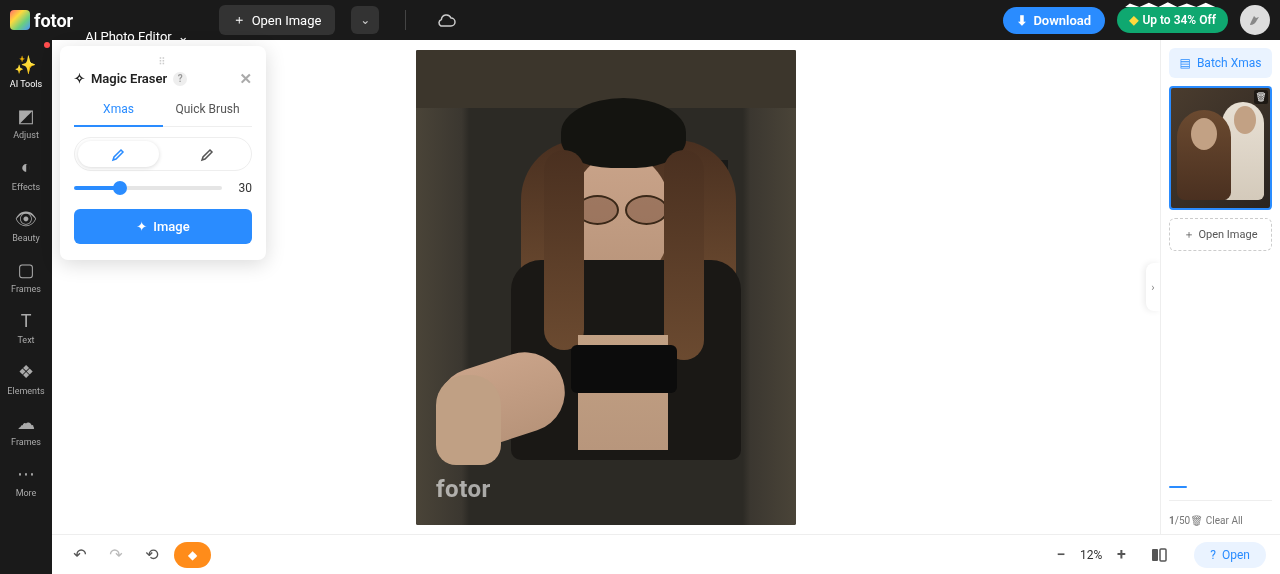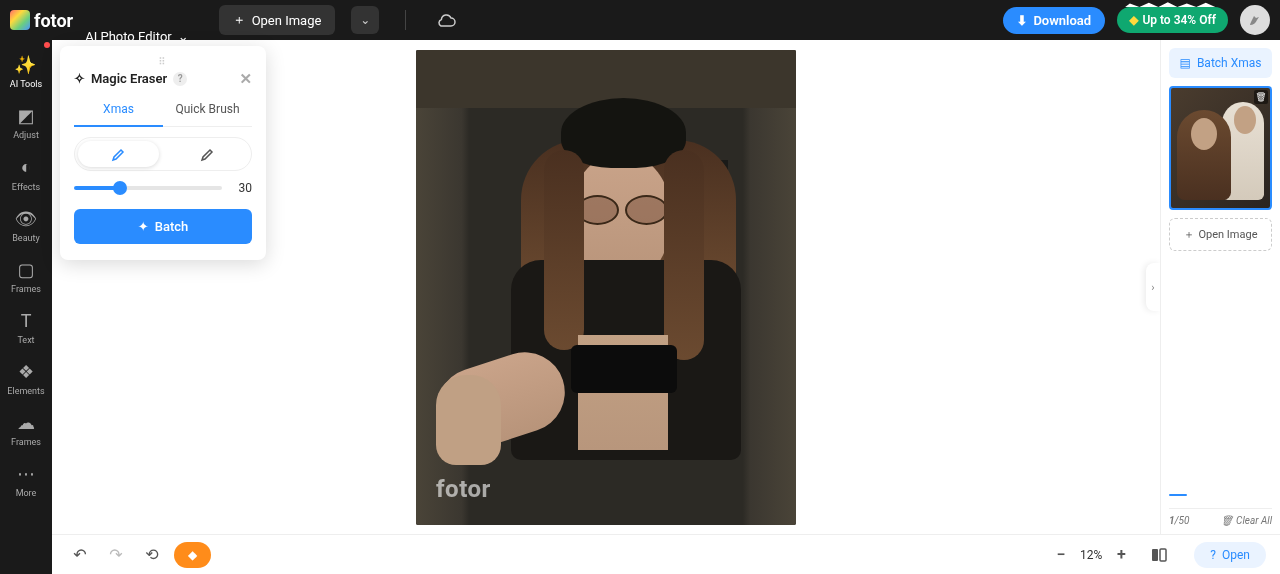--- a/index.html
+++ b/index.html
@@ -73,21 +73,21 @@
 .right-panel { position:absolute; right:0; top:40px; bottom:40px; width:120px; background:#fff; border-left:1px solid #eee; display:flex; flex-direction:column; padding:8px; gap:8px;}
 .batch-btn { background:#eaf3ff; color:#2a8cff; border-radius:6px; padding:8px 6px; font-size:12px; display:flex; align-items:center; justify-content:center; gap:6px; cursor:pointer;}
 .thumb { width:100%; height:124px; border:2px solid #2a8cff; border-radius:4px; background:linear-gradient(135deg,#4a3c2e,#2a2420); position:relative; overflow:hidden;}
 .thumb-del { position:absolute; top:2px; right:2px; width:14px; height:14px; background:rgba(0,0,0,0.5); color:#fff; font-size:9px; display:flex; align-items:center; justify-content:center; border-radius:2px; cursor:pointer;}
 .thumb .tp1{position:absolute;left:6px;top:22px;width:54px;height:90px;background:linear-gradient(#6b4a30,#4a3020);border-radius:28px 28px 8px 8px;}
 .thumb .tp2{position:absolute;right:6px;top:14px;width:42px;height:98px;background:linear-gradient(#e8e0d4,#d4cabb);border-radius:22px 22px 6px 6px;}
 .thumb .tf1{position:absolute;left:20px;top:30px;width:26px;height:32px;background:#c2a184;border-radius:50%;}
 .thumb .tf2{position:absolute;right:14px;top:18px;width:22px;height:28px;background:#c2a184;border-radius:50%;}
 .open-img-side { border:1px dashed #ccc; border-radius:6px; padding:8px; font-size:11px; color:#555; display:flex; align-items:center; justify-content:center; gap:4px; cursor:pointer;}
 .right-spacer { flex:1; }
-.right-footer { display:flex; align-items:center; justify-content:space-between; font-size:10px; color:#777; border-top:1px solid #eee; padding-top:6px;font-style:italic;}
+.right-footer { display:flex; align-items:center; font-size:10px; color:#777; border-top:1px solid #eee; padding-top:14px;}
 .clear-all { cursor:pointer; display:flex; align-items:center; gap:3px;}
 .right-scrollind { height:2px; background:#2a8cff; width:18px; border-radius:1px; margin-bottom:4px;}
 .right-collapse { position:absolute; right:120px; top:50%; transform:translateY(-50%); width:14px; height:48px; background:#fff; border-radius:8px 0 0 8px; box-shadow:-2px 0 6px rgba(0,0,0,0.08); display:flex; align-items:center; justify-content:center; color:#888; cursor:pointer; font-size:11px;}
 
 
 .bottom-bar { position:absolute; left:52px; right:0; bottom:0; height:40px; background:#fff; display:flex; align-items:center; padding:0 14px; gap:8px; border-top:1px solid #eee;}
 .history-btn { width:28px; height:28px; display:flex; align-items:center; justify-content:center; color:#555; cursor:pointer; border-radius:6px;}
 .watermark-promo { background:#ff8c1a; color:#fff; border-radius:14px; padding:6px 14px; font-size:12px; display:flex; align-items:center; gap:6px; cursor:pointer; font-weight:500;}
 .bottom-spacer { flex:1; }
 .zoom-ctrl { display:flex; align-items:center; gap:8px; color:#333; font-size:12px;}
@@ -223,21 +223,21 @@
           <path d="M2 14l3-1 7-7-2-2-7 7z" fill="none" stroke="#555" stroke-width="1.5"></path>
         </svg>
     </div>
   </div>
   <div class="slider-row">
     <input type="range" class="slider" min="1" max="100" value="30" style="">
     <span class="slider-val">30</span>
   </div>
   <button class="remove-btn">
     <span>✦</span>
-    <span>Batch</span>
+    <span>Image</span>
   </button>
 </div>
 
 <div class="right-collapse">›</div>
 <div class="right-panel">
   <div class="batch-btn">
     <span>▤</span>
     <span>Batch Xmas</span>
   </div>
   <div class="thumb">

